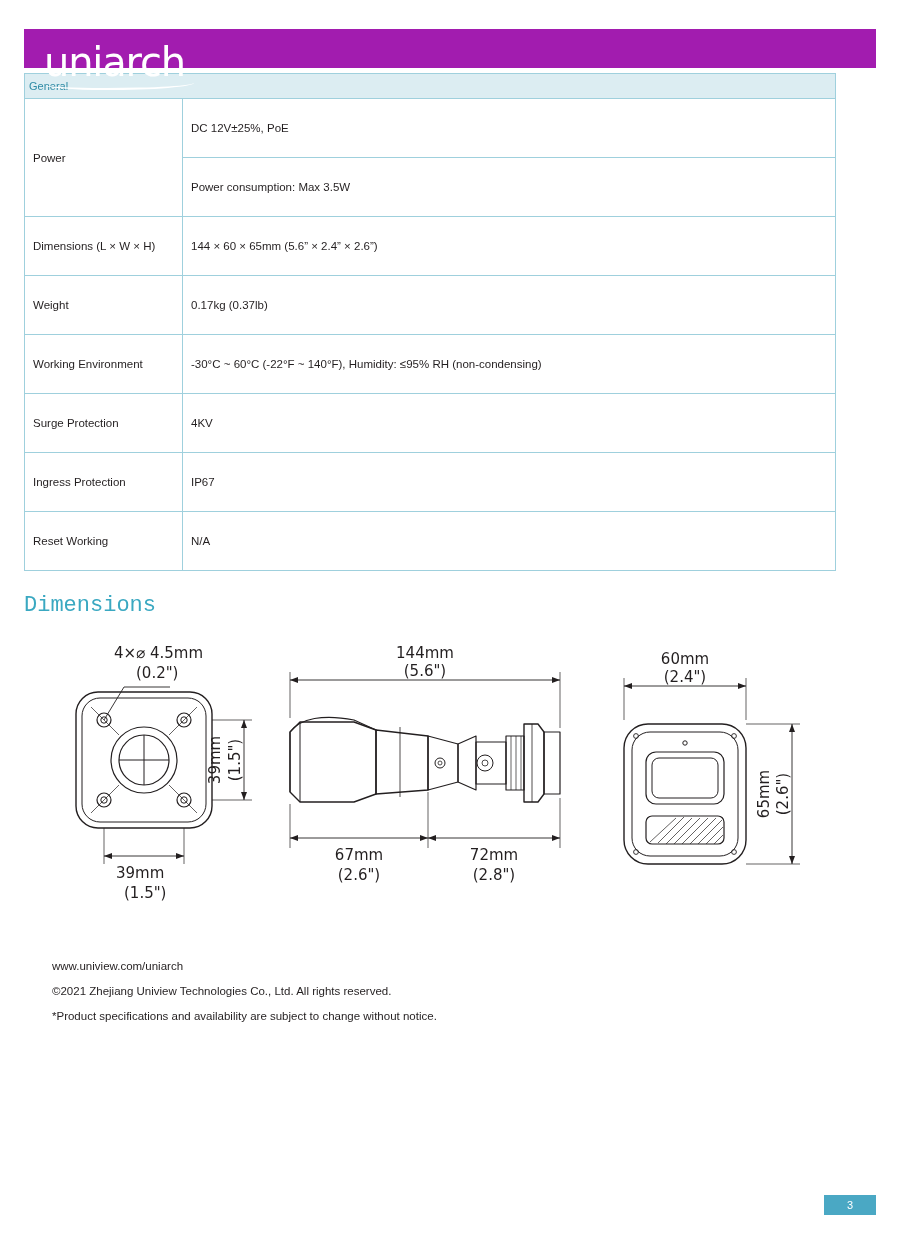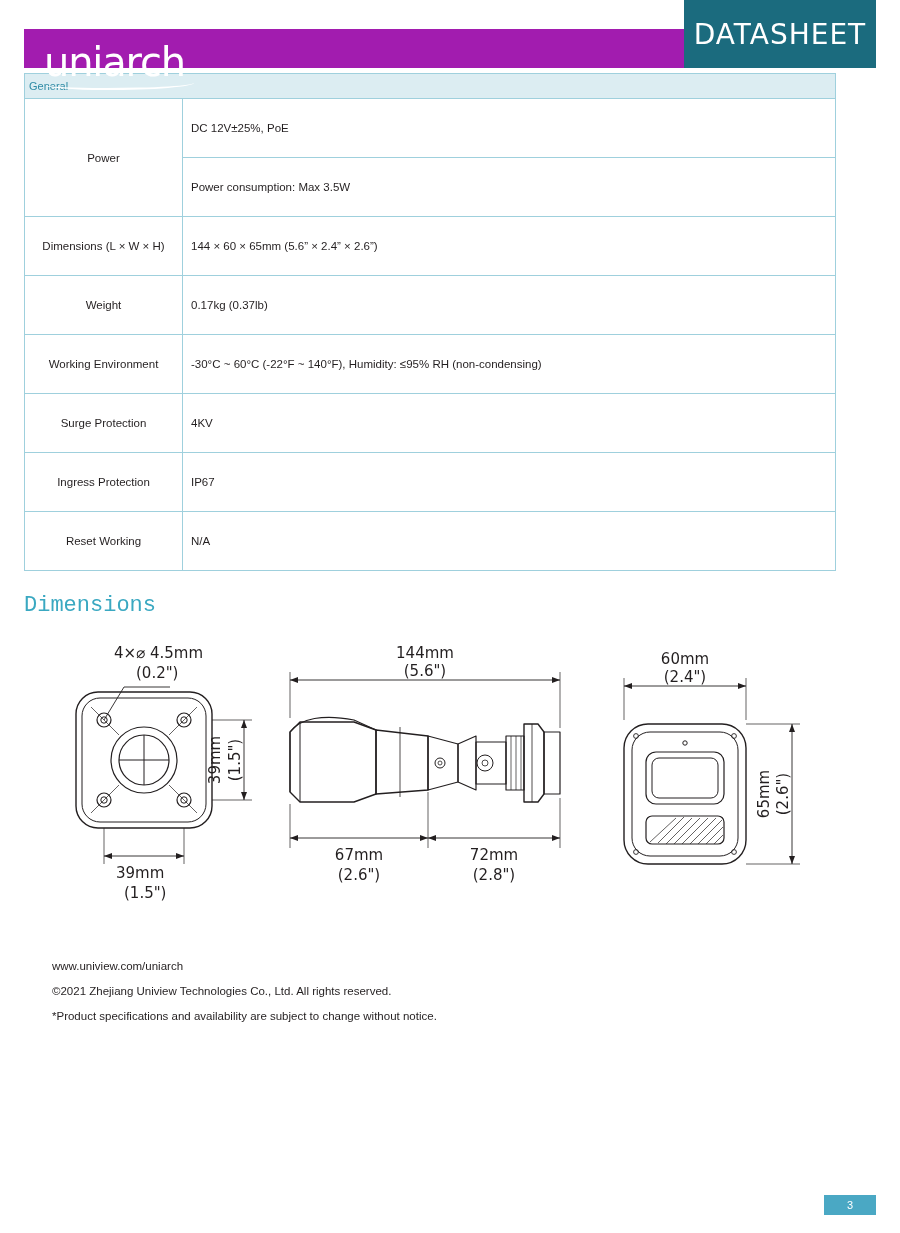--- a/index.html
+++ b/index.html
@@ -72,21 +72,21 @@
     font-size: 11px;
     padding: 5px 4px;
     border: none;
   }
   .spec-table td {
     border: 1px solid #9fd0dd;
     padding: 22px 8px;
     vertical-align: middle;
     line-height: 14px;
   }
-  .spec-table td.label { width: 158px; text-align: center; }
+  .spec-table td.label { width: 158px; }
   .spec-table td.value { width: 653px; }
 
   
   .dim-heading {
     margin: 22px 0 0 24px;
     color: #3aa8c1;
     font-size: 22px;
     font-weight: 400;
     font-family: Liberation Mono, monospace;
   }
@@ -126,21 +126,20 @@
 </head>
 <body>
 
 <div class="header">
   <div class="header-left">
     <div class="logo">
       <span>uniarch</span>
       <span class="swoosh"></span>
     </div>
   </div>
-  <div class="header-right">DATASHEET</div>
 </div>
 
 <table class="spec-table">
   <tbody>
       <tr class="section">
     <td colspan="2">General</td>
   </tr>
   <tr>
     <td class="label" rowspan="2">Power</td>
     <td class="value">DC 12V±25%, PoE</td>

